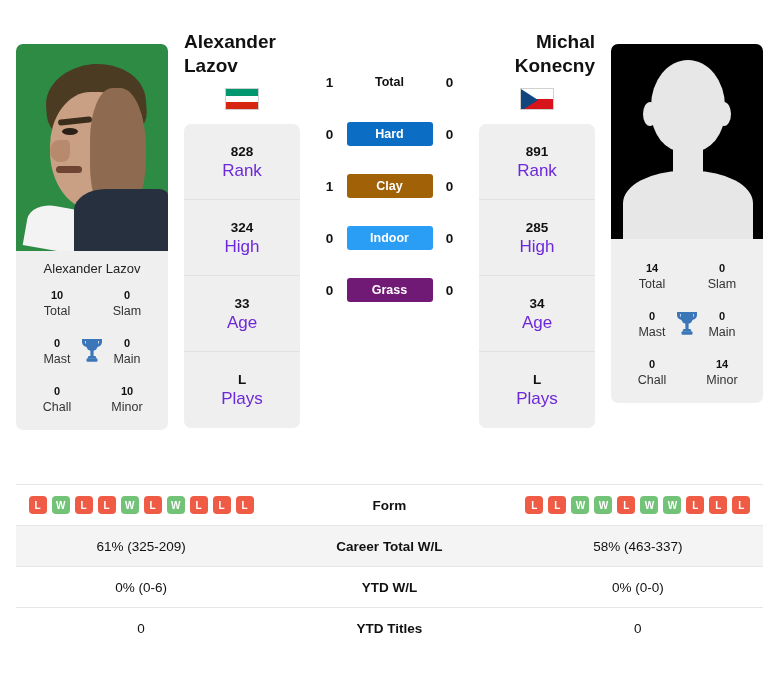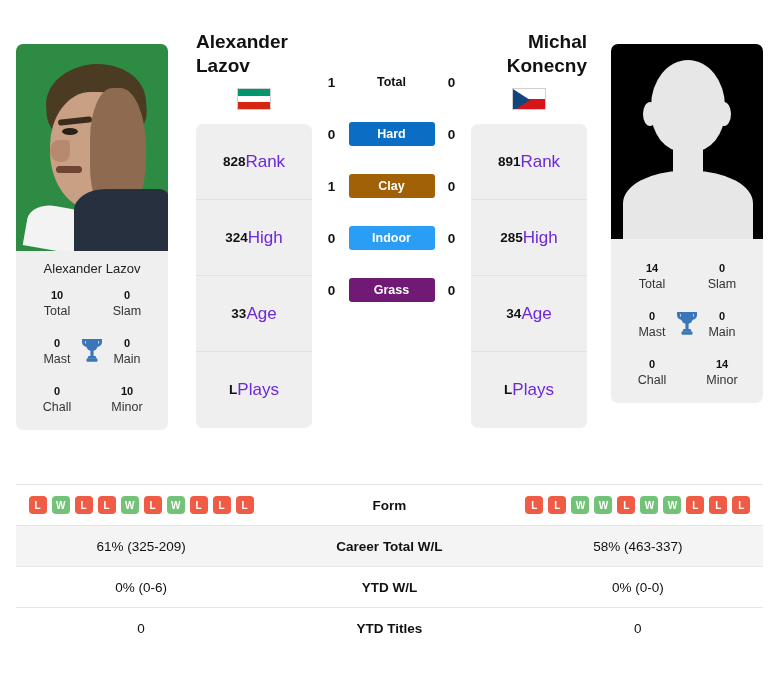--- a/index.html
+++ b/index.html
@@ -142,24 +142,24 @@
   .tcell .k { font-size: 12.5px; color: #333; line-height: 17px; }
   .trophy-wrap {
     position: absolute;
     left: 50%; top: 50%;
     transform: translate(-50%, -50%);
   }
 
   
   .player-inner {
     width: 116px; flex: 0 0 116px;
-    margin-left: 28px;
+    margin-left: 16px;
     padding-top: 18px;
   }
-  .player-inner.right { margin-left: 0; margin-right: 24px; }
+  .player-inner.right { margin-left: 0; margin-right: 16px; }
   .pname {
     font-size: 19px; font-weight: bold;
     line-height: 24px; color: #111;
     text-align: left;
     min-height: 54px;
   }
   .pname.right { text-align: right; }
   .flagrow { display: flex; justify-content: center; padding: 4px 0 14px 0; }
   .flag {
     width: 34px; height: 22px;
@@ -177,21 +177,21 @@
     border-left: 17px solid #11457e;
   }
 
   .statcard {
     background: #efefef;
     border-radius: 7px;
     overflow: hidden;
   }
   .statrow {
     height: 76px;
-    display: flex; flex-direction: row;
+    display: flex; flex-direction: column;
     align-items: center; justify-content: center;
     border-bottom: 1px solid #e2e2e2;
   }
   .statrow:last-child { border-bottom: none; }
   .statrow .v { font-size: 13.5px; font-weight: bold; color: #111; line-height: 18px; }
   .statrow .k { font-size: 17px; color: #6d28d9; line-height: 20px; }
 
   
   .center-col {
     flex: 1 1 auto;

